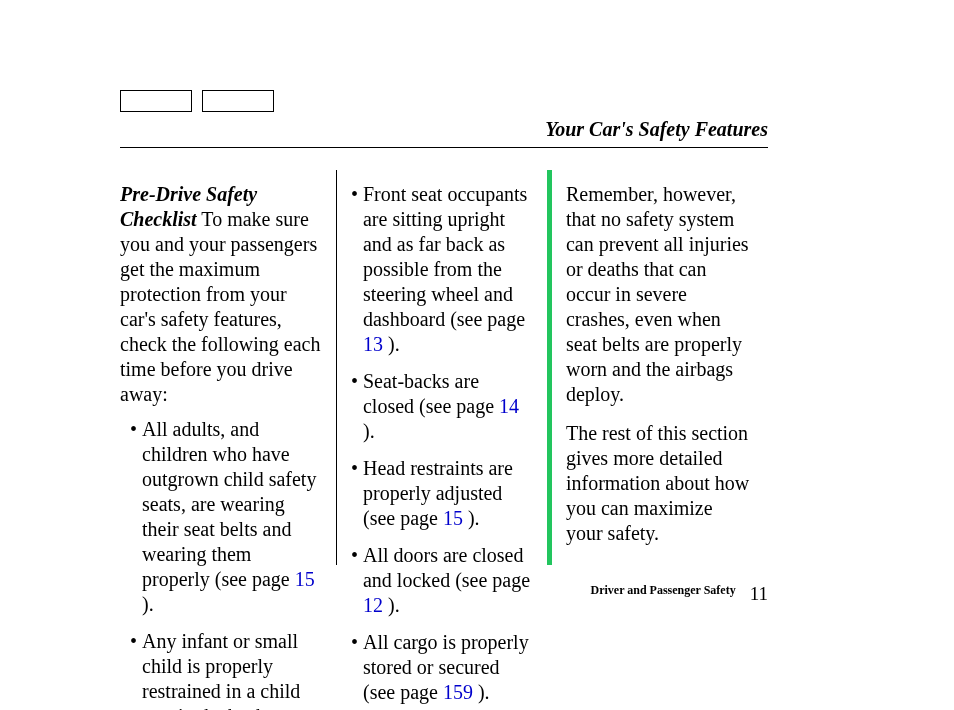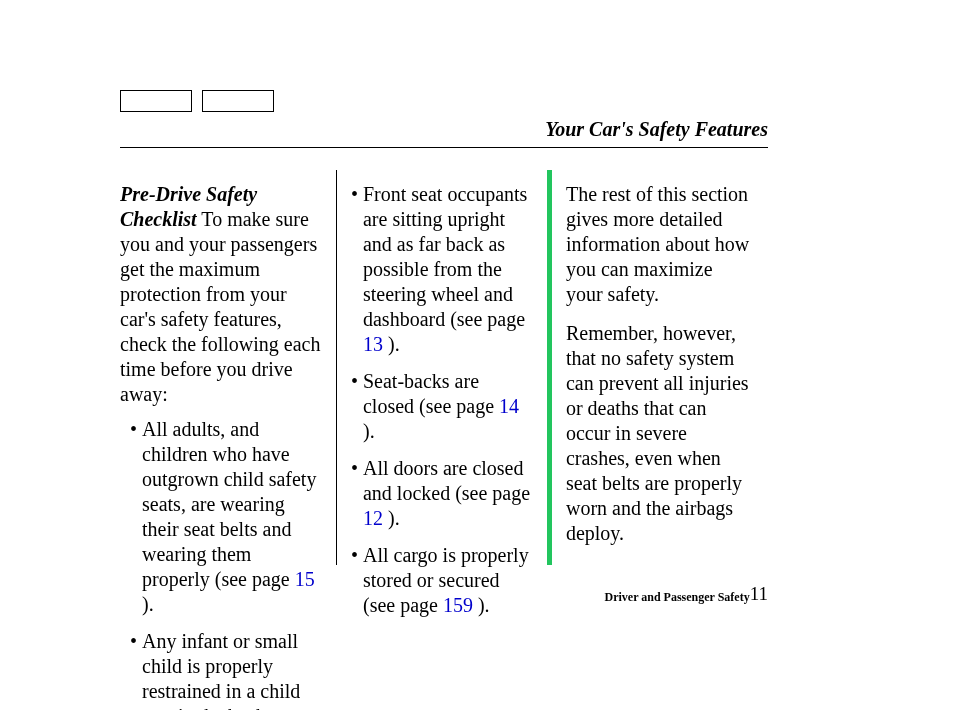--- a/index.html
+++ b/index.html
@@ -90,22 +90,22 @@
   .pglink {
     color: #0000cc;
   }
   .para3 { margin: 0 0 14px 0; }
   .footer {
     position: absolute;
     bottom: 105px;
     right: 118px;
     font-size: 12px;
     display: flex;
-    align-items: flex-end;
-    gap: 0;
+    align-items: flex-start;
+    gap: 14px;
   }
   .footer-label { font-weight: bold; }
   .page-num { font-weight: normal; font-size: 19px; }
 </style>
 </head>
 <body>
 
 <div class="page">
 
   <div class="nav-boxes">
@@ -135,31 +135,34 @@
 
     <div class="col col2">
       <ul class="checklist">
         <li>
           <span>Front seat occupants are sitting upright and as far back as possible from the steering wheel and dashboard (see page </span><span class="pglink">13</span><span> ).</span>
         </li>
         <li>
           <span>Seat-backs are closed (see page </span><span class="pglink">14</span><span> ).</span>
         </li>
         <li>
+          <span>Head restraints are properly adjusted (see page </span><span class="pglink">15</span><span> ).</span>
+        </li>
+        <li>
           <span>All doors are closed and locked (see page </span><span class="pglink">12</span><span> ).</span>
         </li>
         <li>
           <span>All cargo is properly stored or secured (see page </span><span class="pglink">159</span><span> ).</span>
         </li>
       </ul>
     </div>
 
     <div class="col col3">
+      <p class="para3">Remember, however, that no safety system can prevent all injuries or deaths that can occur in severe crashes, even when seat belts are properly worn and the airbags deploy.</p>
       <p class="para3">The rest of this section gives more detailed information about how you can maximize your safety.</p>
-      <p class="para3">Remember, however, that no safety system can prevent all injuries or deaths that can occur in severe crashes, even when seat belts are properly worn and the airbags deploy.</p>
     </div>
 
   </div>
 
   <div class="footer">
     <span class="footer-label">Driver and Passenger Safety</span>
     <span class="page-num">11</span>
   </div>
 
 </div>

